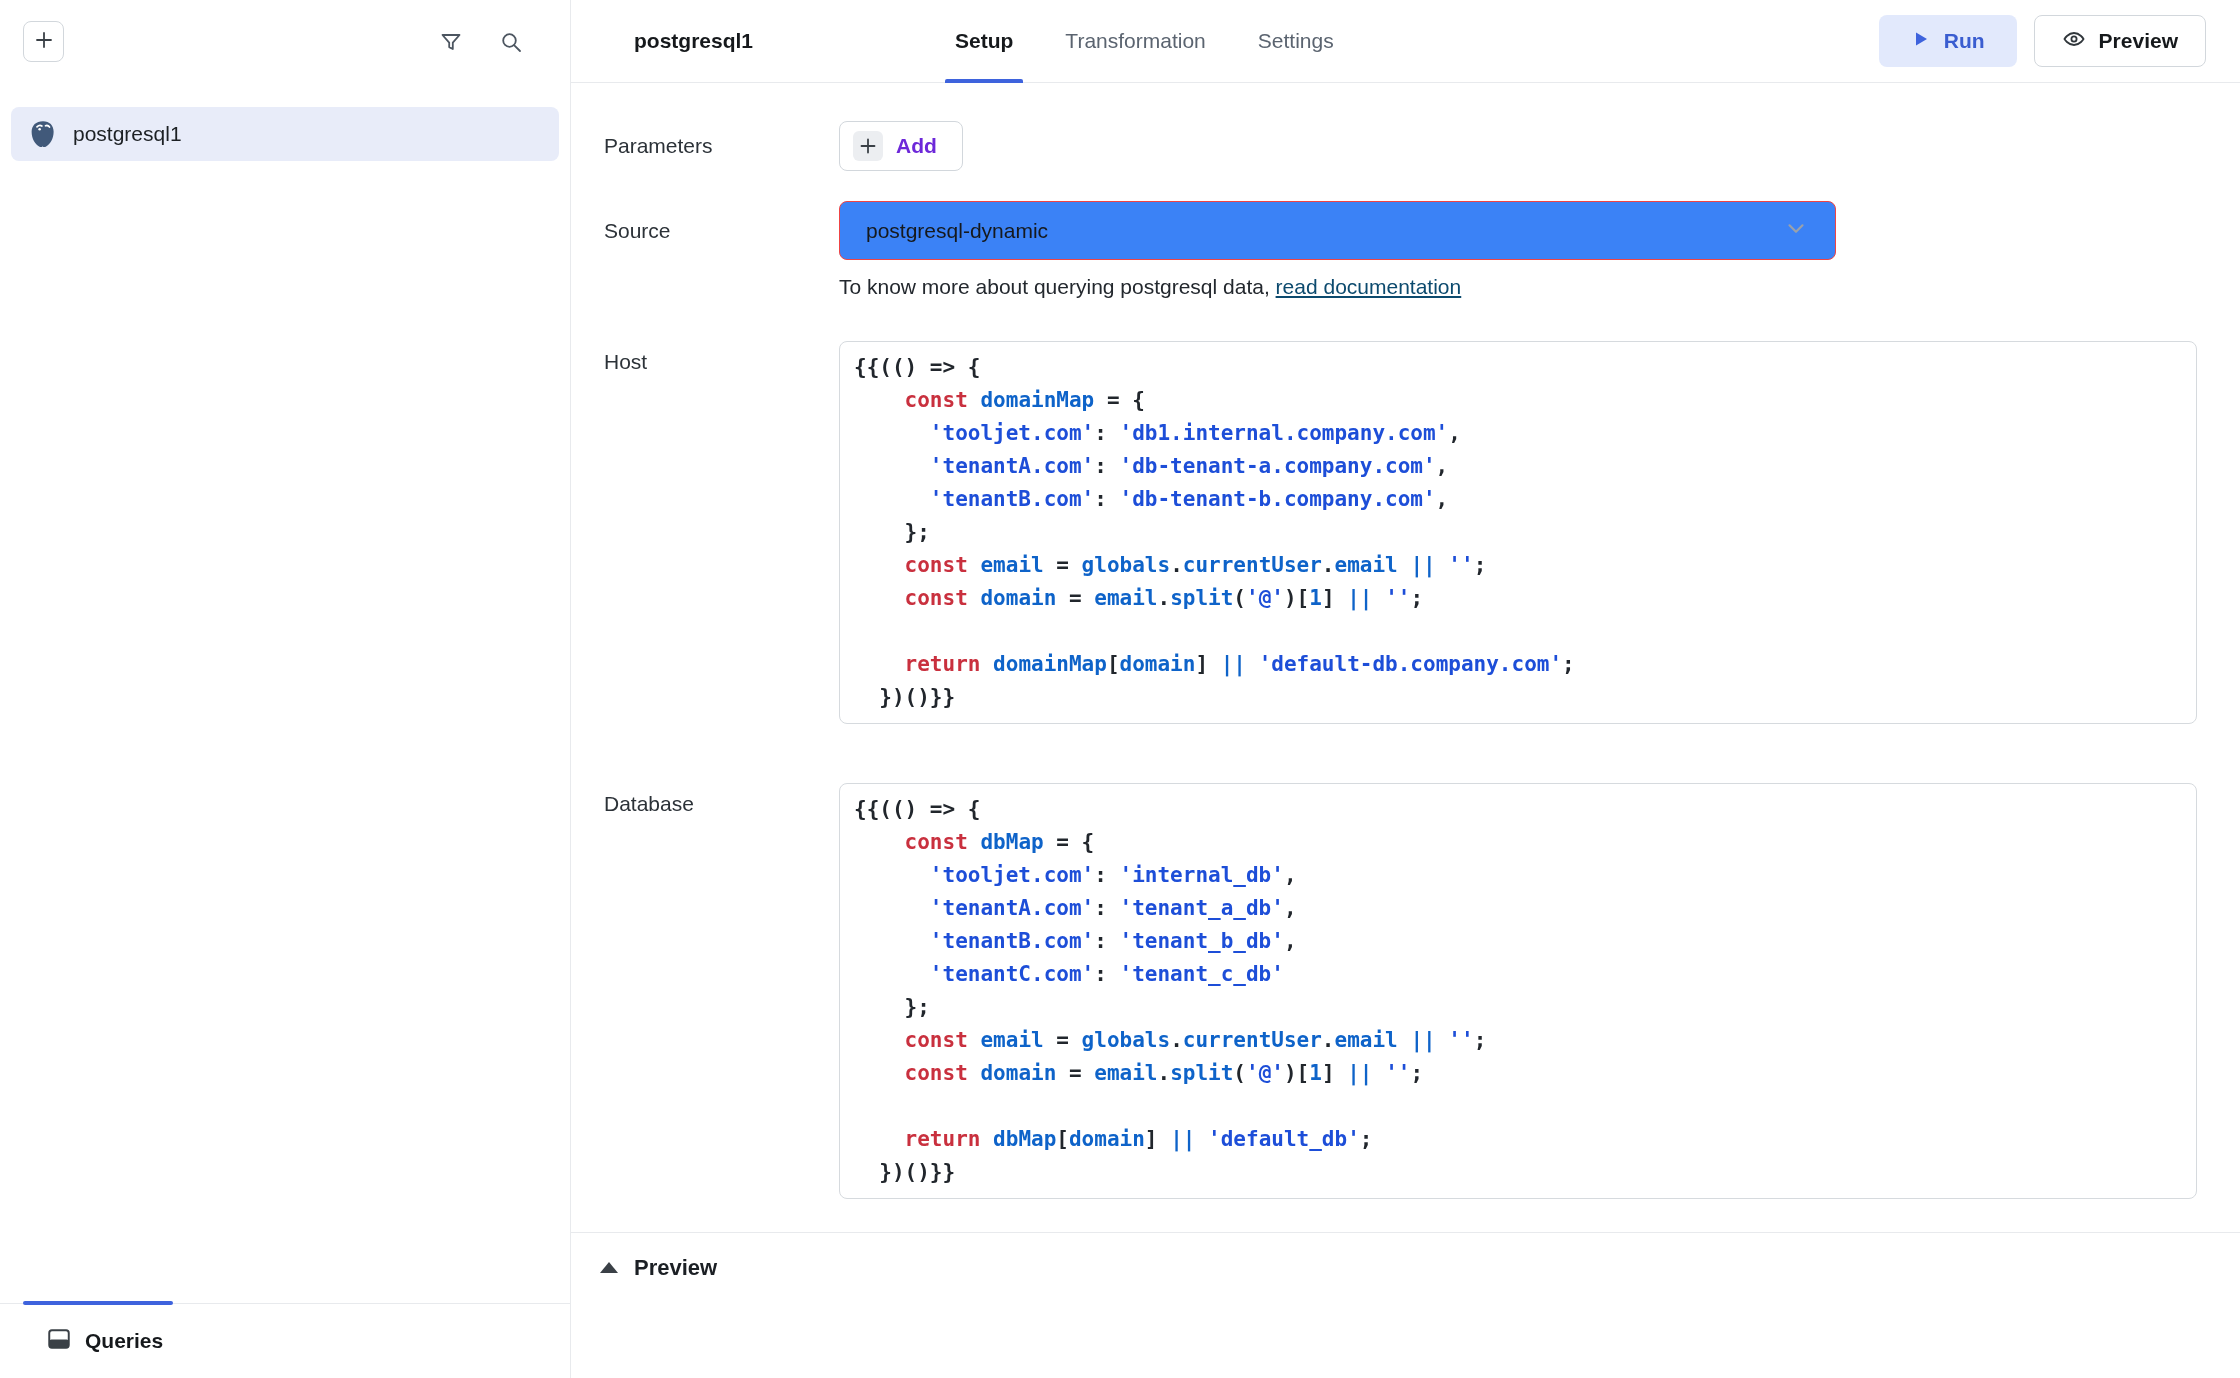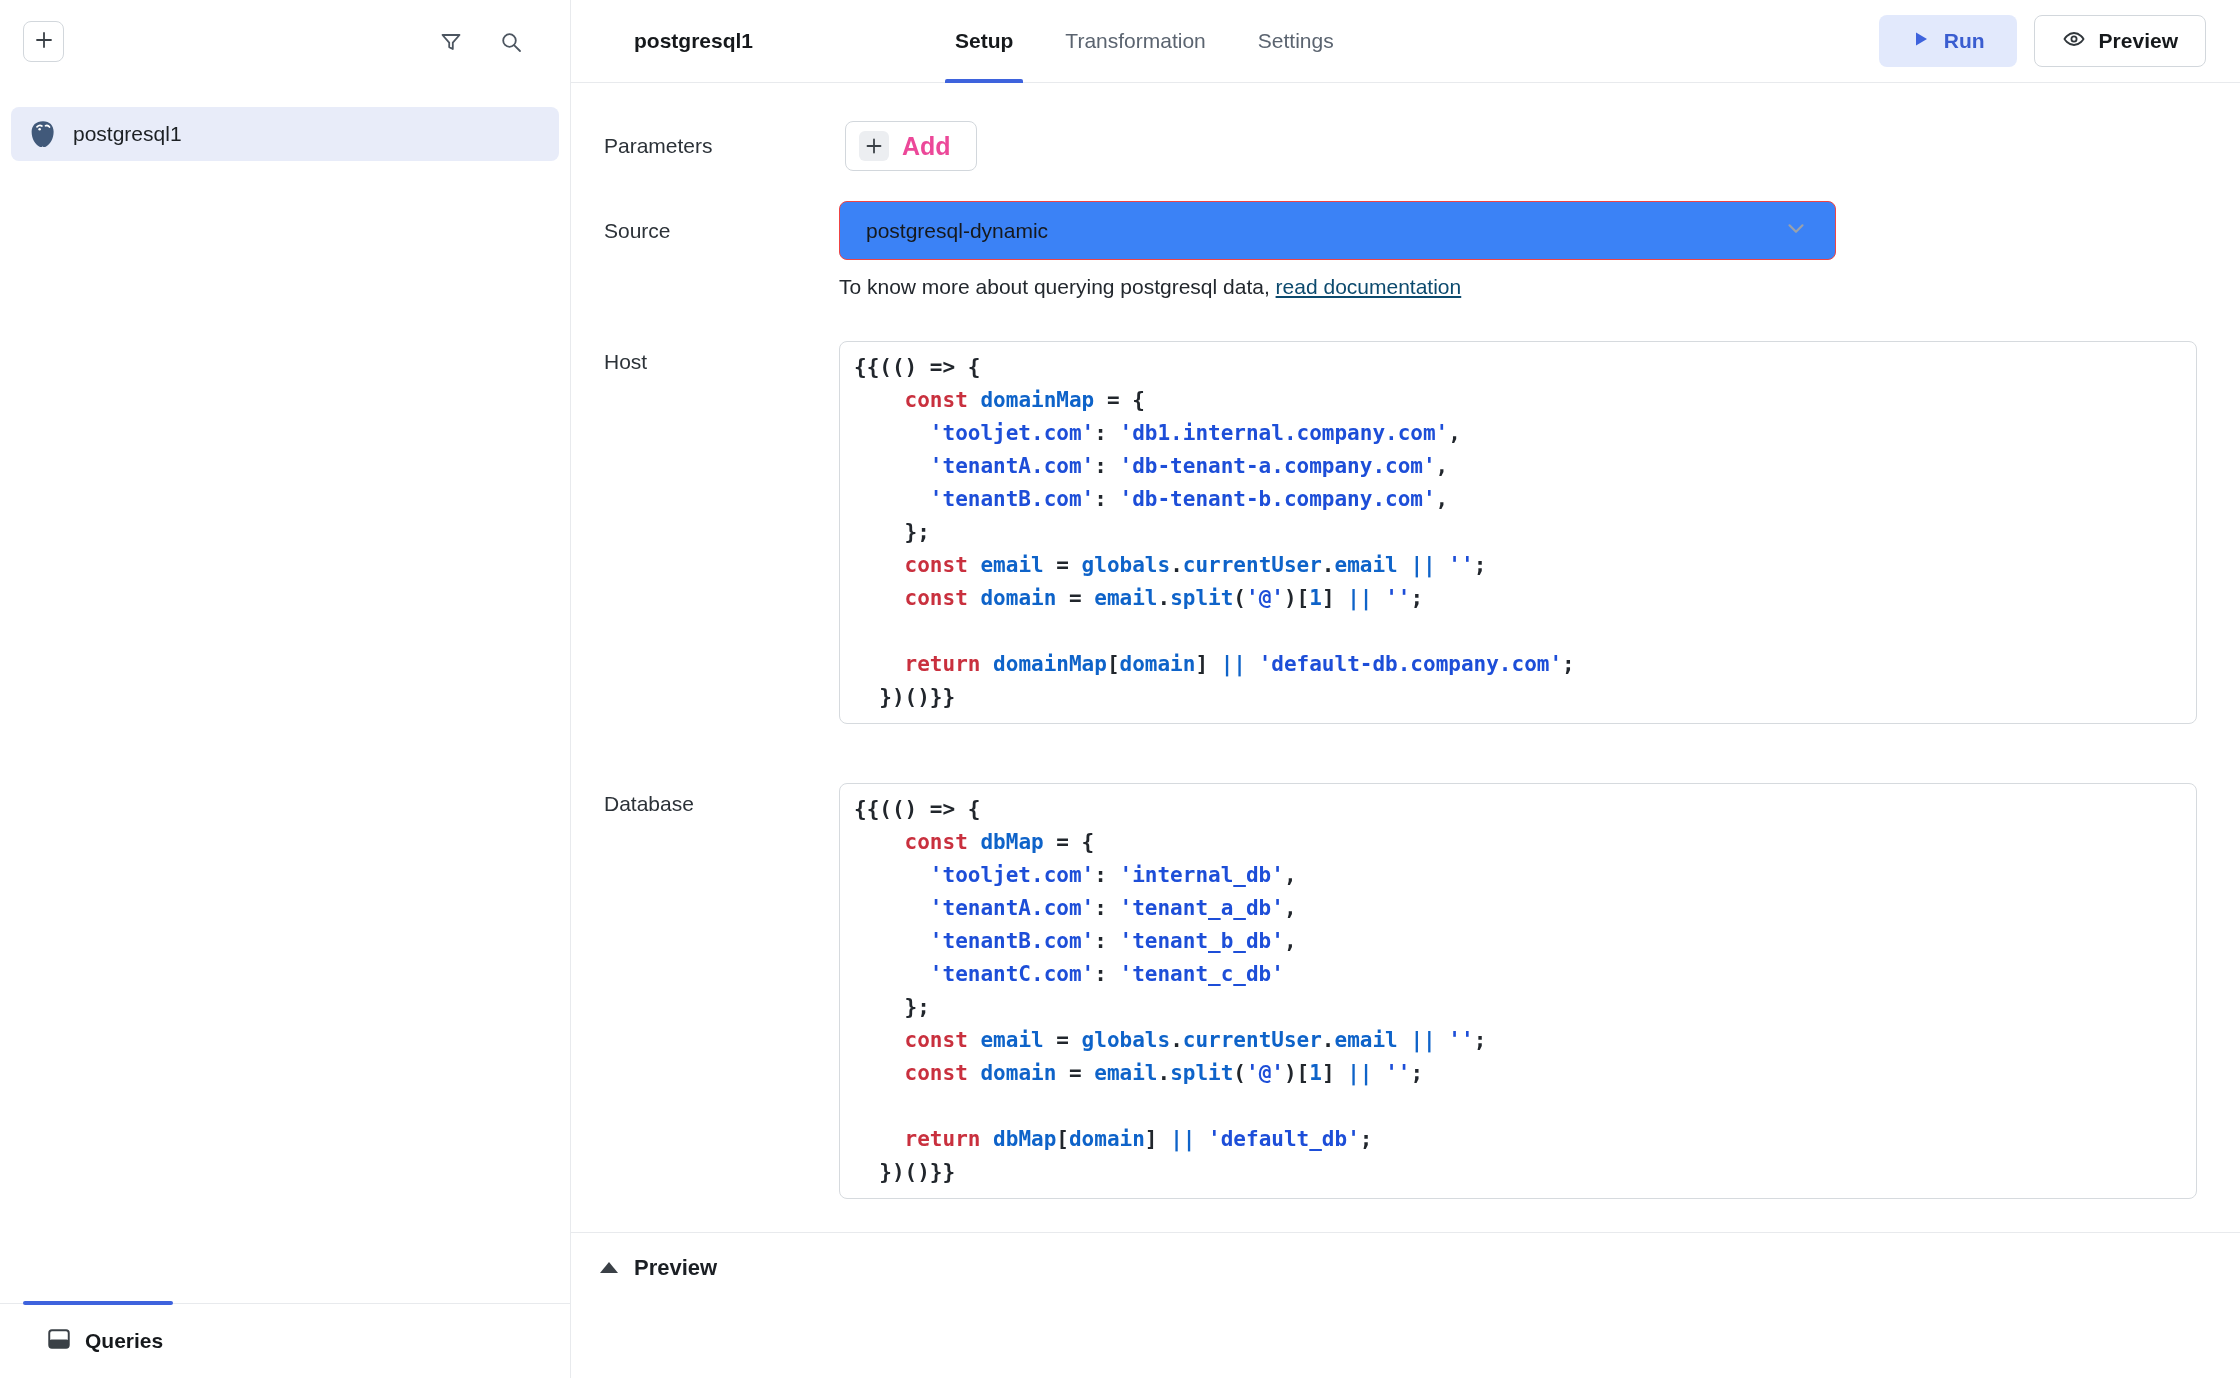--- a/index.html
+++ b/index.html
@@ -113,21 +113,21 @@
   .row-source { align-items:flex-start; margin-bottom:39px; }
   .row-source .form-label { padding-top:15px; }
   .row-host { align-items:flex-start; margin-bottom:59px; }
   .row-host .form-label, .row-db .form-label { padding-top:6px; }
   .field { flex:1; min-width:0; }
 
   .add-param-btn {
     height:50px; padding:0 25px 0 13px;
     background:#fff; border:1px solid #d2d7dc; border-radius:8px;
     display:flex; align-items:center; gap:13px;
-    font-family:inherit; font-size:25px; font-weight:600; color:#ec4899;margin-left:6px;
+    font-family:inherit; font-size:21px; font-weight:600; color:#6d28d9;
   }
   .plus-chip {
     width:30px; height:30px; border-radius:6px;
     background:#eceef1;
     display:flex; align-items:center; justify-content:center;
   }
   .plus-chip svg, .add-query-btn svg { width:18px; height:18px; }
 
   .source-select {
     width:997px; height:59px;

